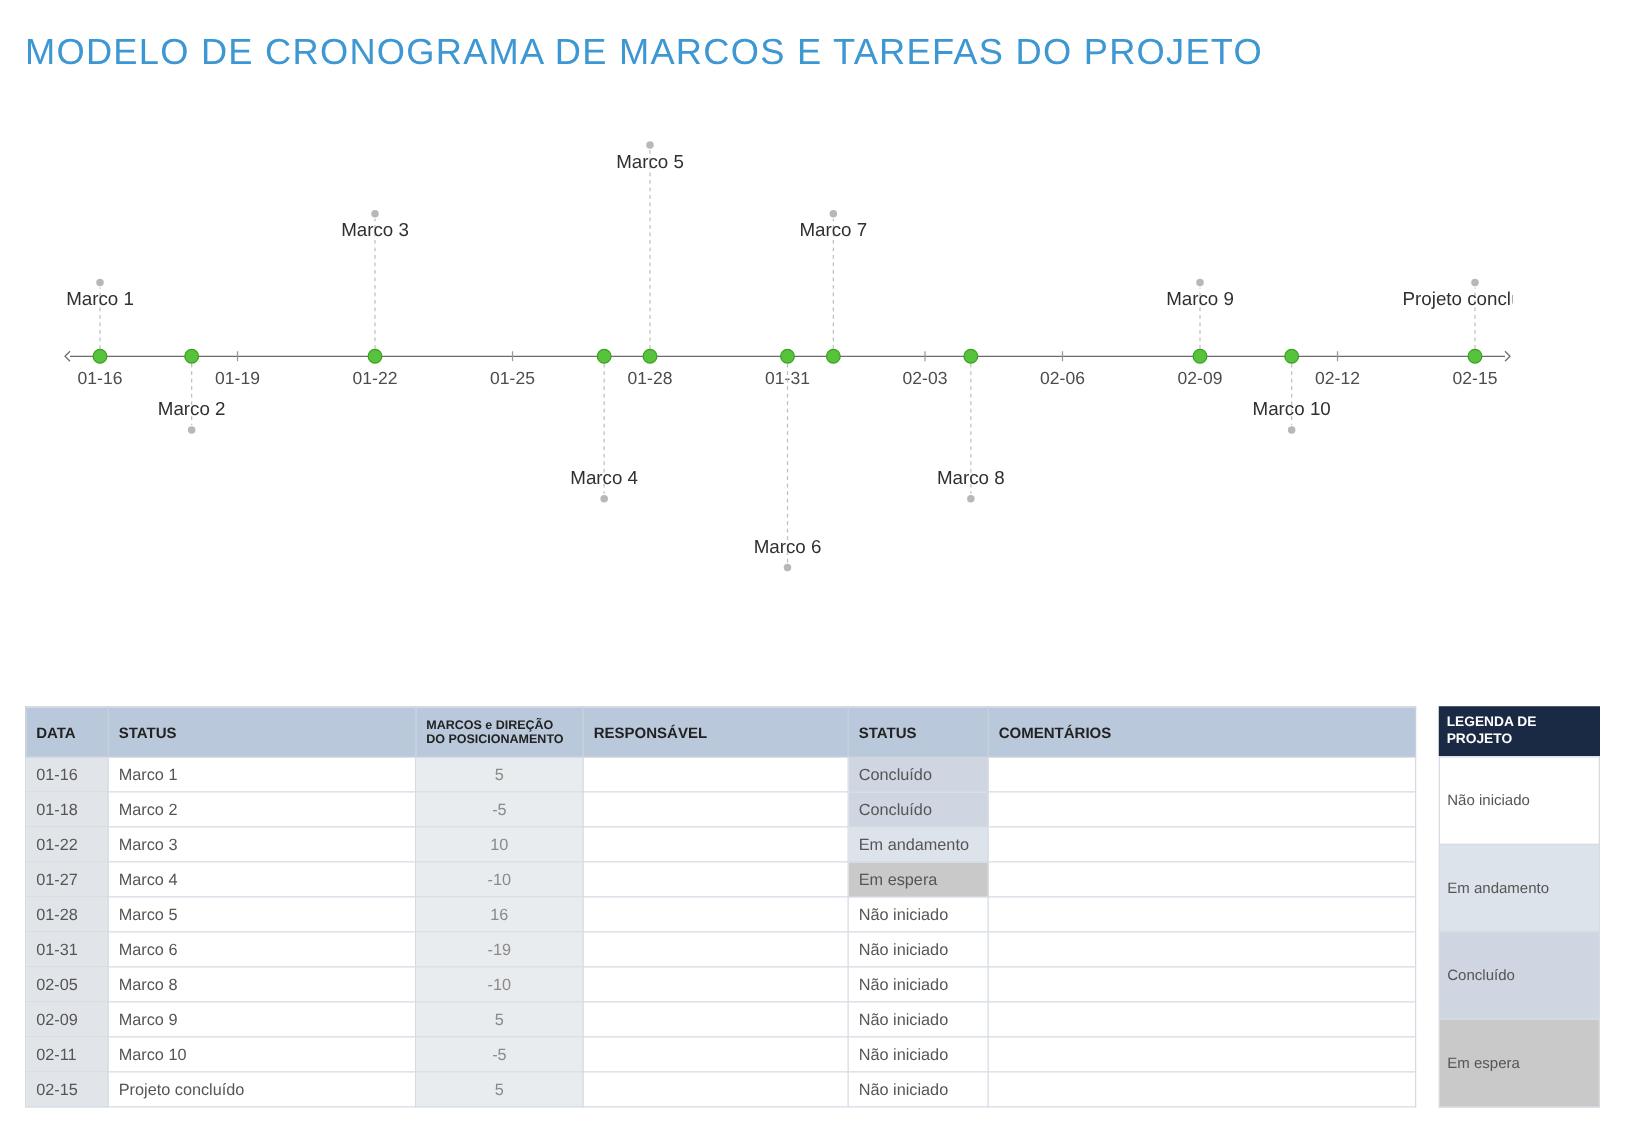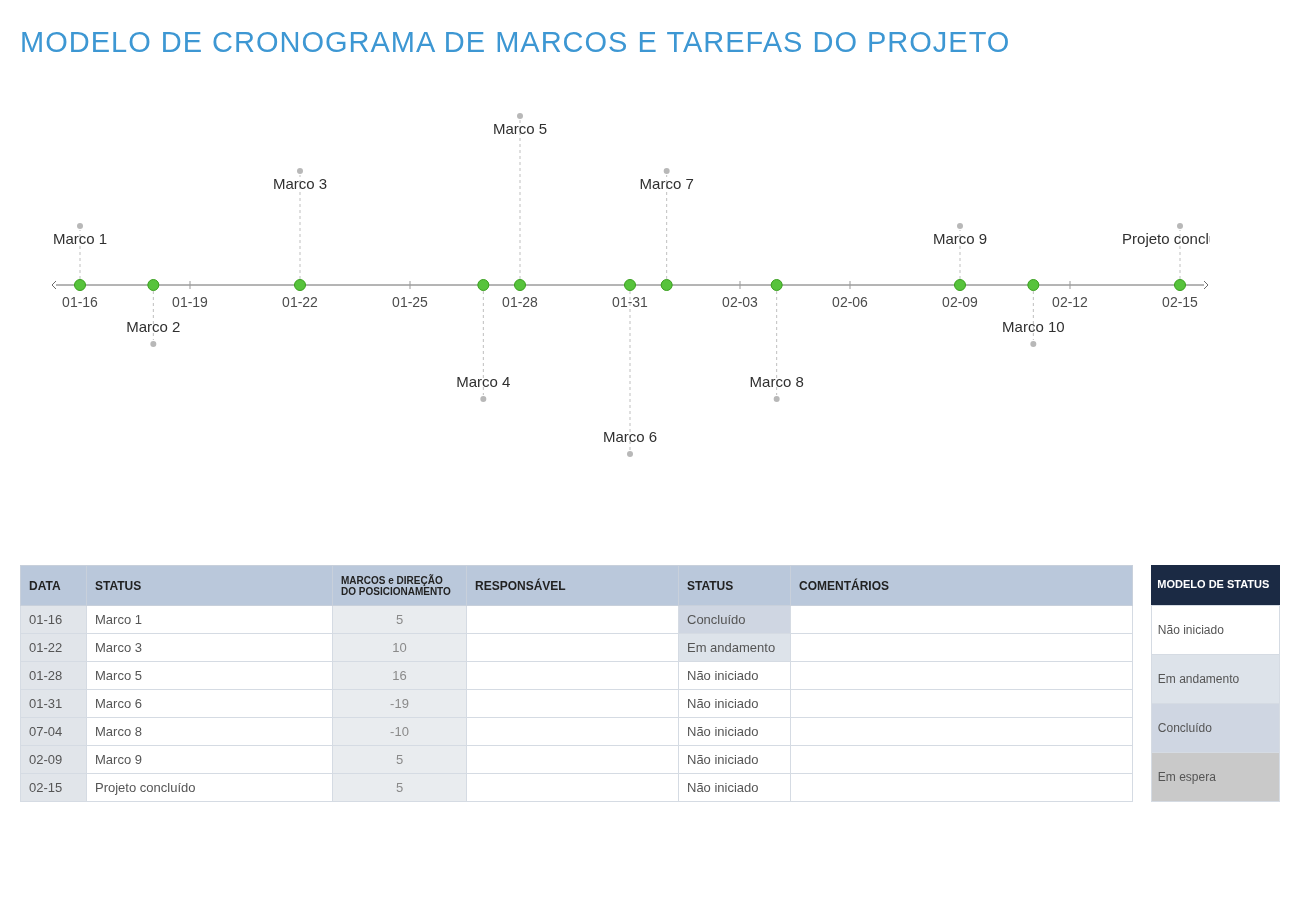--- a/index.html
+++ b/index.html
@@ -200,74 +200,98 @@
     <tbody id="table-body">
         <tr>
           <td class="col-data">01-16</td>
           <td class="col-marco">Marco 1</td>
           <td class="col-h">5</td>
           <td class="col-resp"></td>
           <td class="col-status status-concluido">Concluído</td>
           <td class="col-com"></td>
         </tr>
         <tr>
+          <td class="col-data">01-18</td>
+          <td class="col-marco">Marco 2</td>
+          <td class="col-h">-5</td>
+          <td class="col-resp"></td>
+          <td class="col-status status-concluido">Concluído</td>
+          <td class="col-com"></td>
+        </tr>
+        <tr>
           <td class="col-data">01-22</td>
           <td class="col-marco">Marco 3</td>
           <td class="col-h">10</td>
           <td class="col-resp"></td>
           <td class="col-status status-andamento">Em andamento</td>
           <td class="col-com"></td>
         </tr>
         <tr>
+          <td class="col-data">01-27</td>
+          <td class="col-marco">Marco 4</td>
+          <td class="col-h">-10</td>
+          <td class="col-resp"></td>
+          <td class="col-status status-espera">Em espera</td>
+          <td class="col-com"></td>
+        </tr>
+        <tr>
           <td class="col-data">01-28</td>
           <td class="col-marco">Marco 5</td>
           <td class="col-h">16</td>
           <td class="col-resp"></td>
           <td class="col-status status-naoiniciado">Não iniciado</td>
           <td class="col-com"></td>
         </tr>
         <tr>
           <td class="col-data">01-31</td>
           <td class="col-marco">Marco 6</td>
           <td class="col-h">-19</td>
           <td class="col-resp"></td>
           <td class="col-status status-naoiniciado">Não iniciado</td>
           <td class="col-com"></td>
         </tr>
         <tr>
-          <td class="col-data">07-04</td>
+          <td class="col-data">02-05</td>
           <td class="col-marco">Marco 8</td>
           <td class="col-h">-10</td>
           <td class="col-resp"></td>
           <td class="col-status status-naoiniciado">Não iniciado</td>
           <td class="col-com"></td>
         </tr>
         <tr>
           <td class="col-data">02-09</td>
           <td class="col-marco">Marco 9</td>
           <td class="col-h">5</td>
           <td class="col-resp"></td>
           <td class="col-status status-naoiniciado">Não iniciado</td>
           <td class="col-com"></td>
         </tr>
         <tr>
+          <td class="col-data">02-11</td>
+          <td class="col-marco">Marco 10</td>
+          <td class="col-h">-5</td>
+          <td class="col-resp"></td>
+          <td class="col-status status-naoiniciado">Não iniciado</td>
+          <td class="col-com"></td>
+        </tr>
+        <tr>
           <td class="col-data">02-15</td>
           <td class="col-marco">Projeto concluído</td>
           <td class="col-h">5</td>
           <td class="col-resp"></td>
           <td class="col-status status-naoiniciado">Não iniciado</td>
           <td class="col-com"></td>
         </tr>
       </tbody>
   </table>
 
   <table class="legend-table">
     <thead>
       <tr>
-          <th>MODELO DE STATUS</th>
+          <th>LEGENDA DE PROJETO</th>
         </tr>
     </thead>
     <tbody id="legend-body">
         <tr>
           <td class="lg-nao">Não iniciado</td>
         </tr>
         <tr>
           <td class="lg-and">Em andamento</td>
         </tr>
         <tr>

